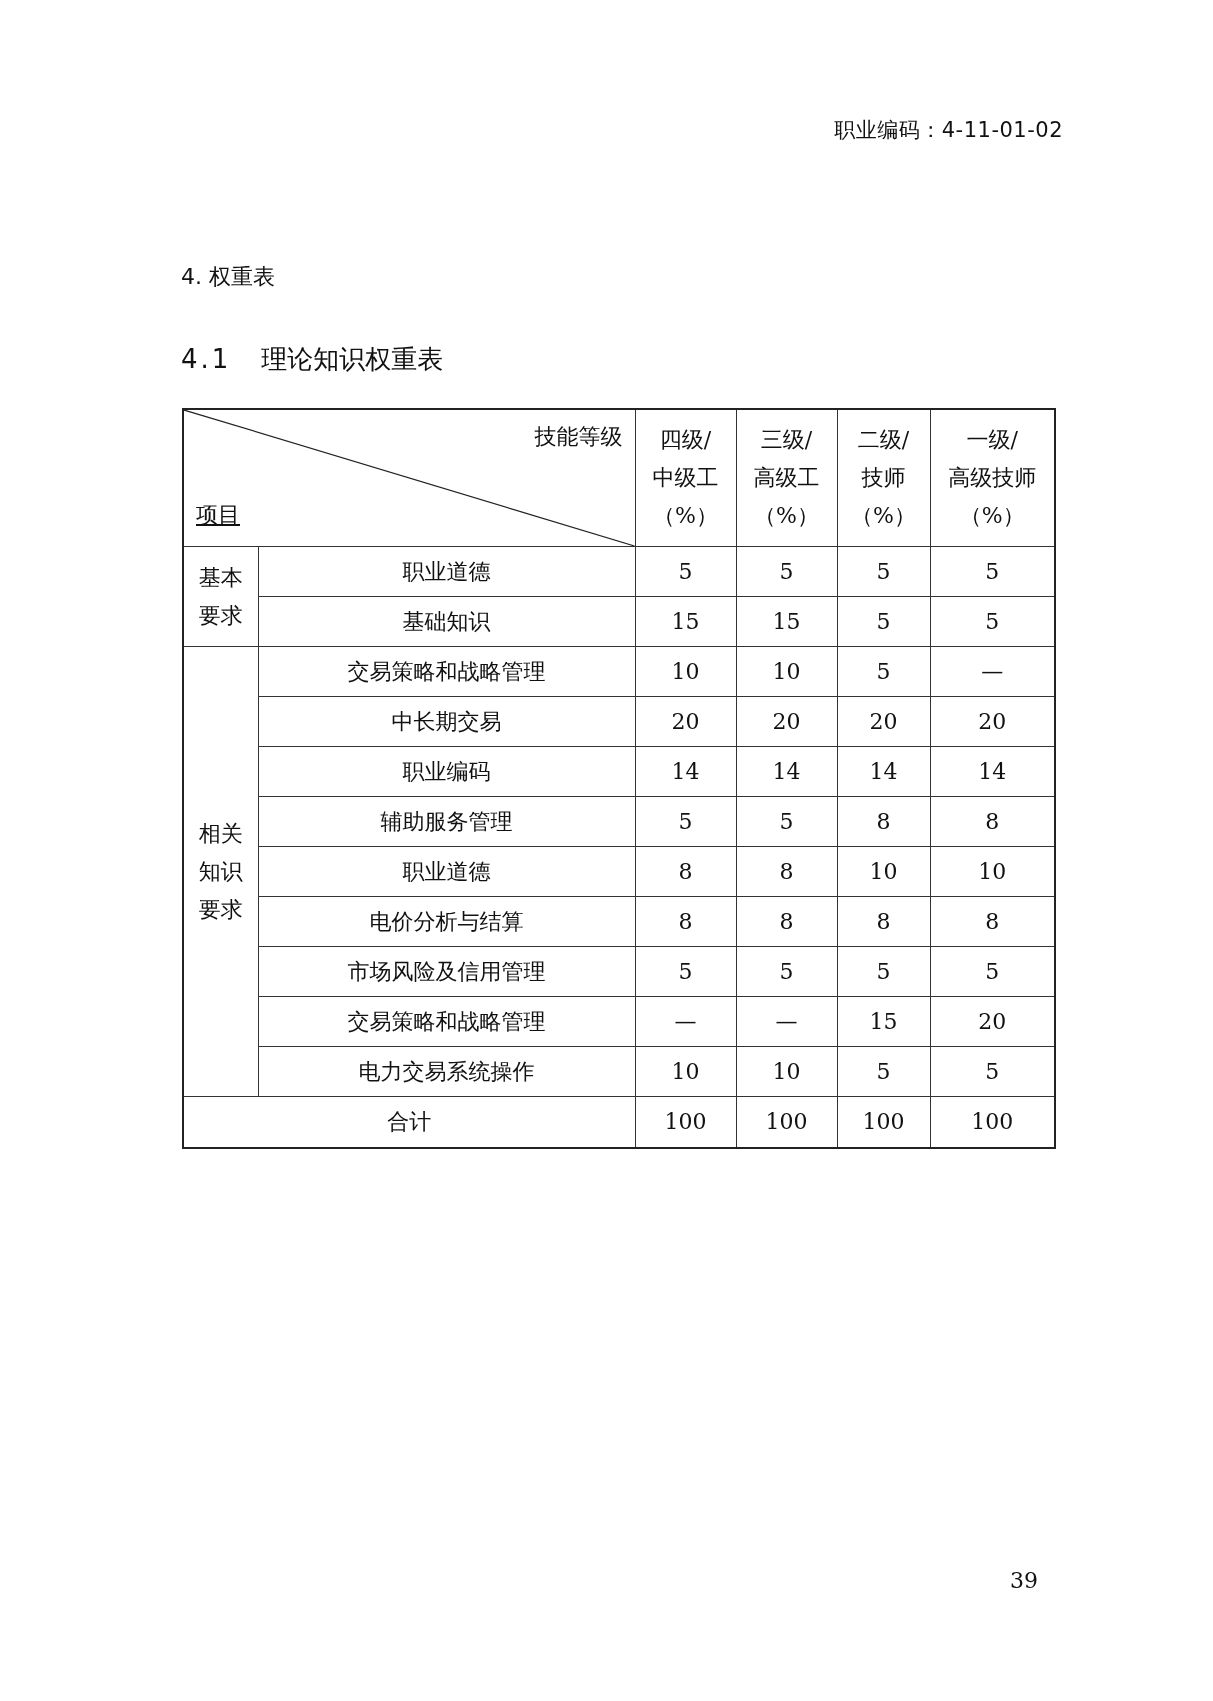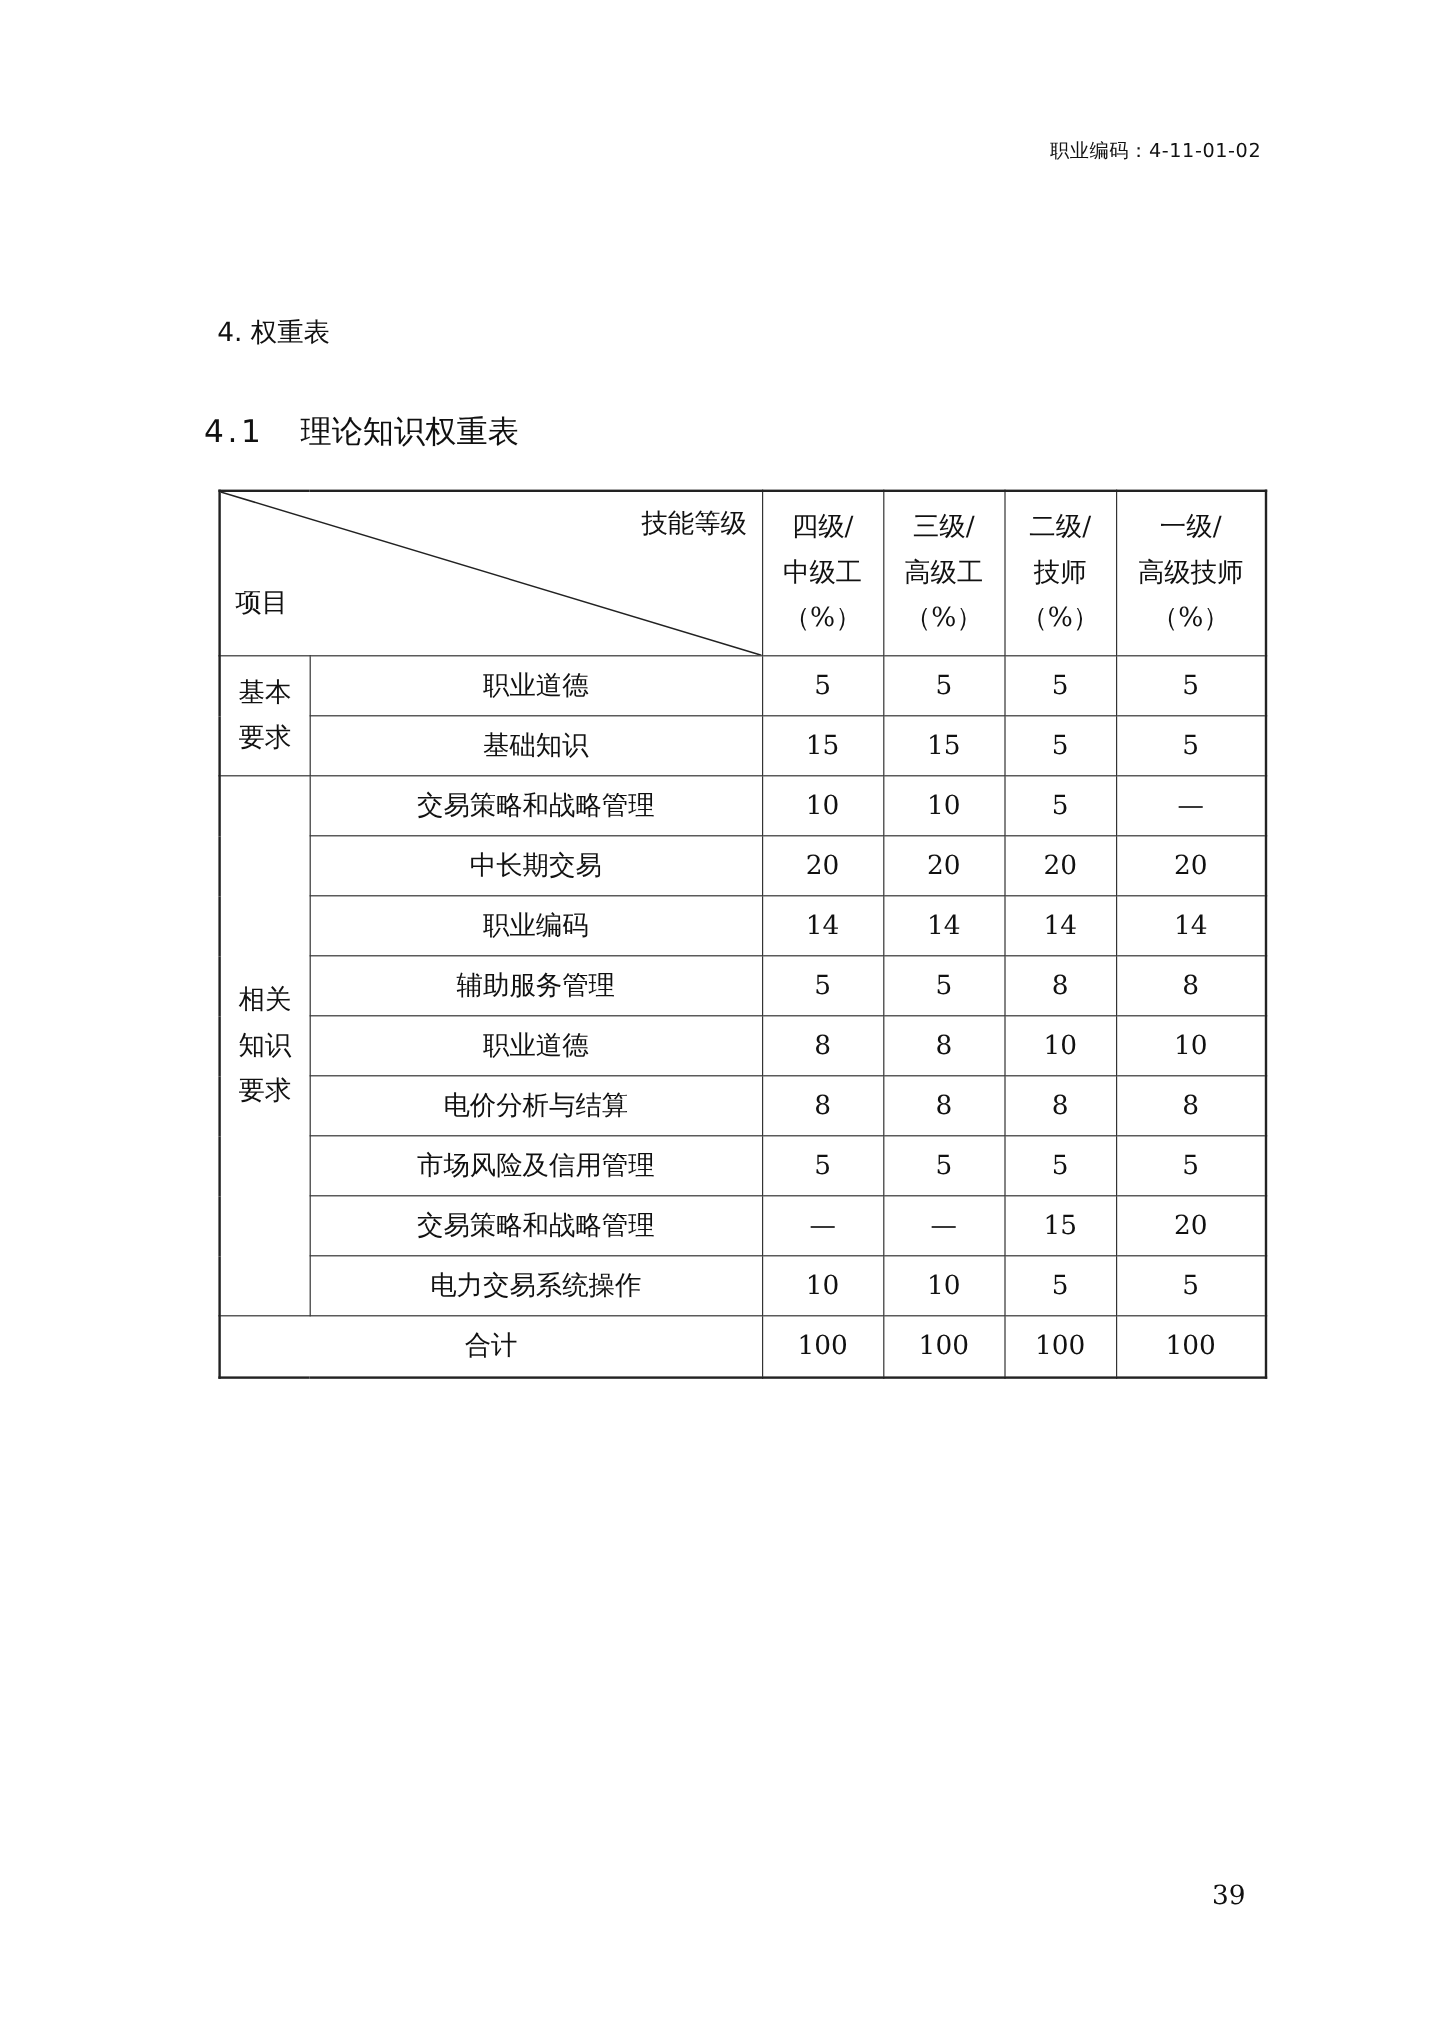--- a/index.html
+++ b/index.html
@@ -1,37 +1,37 @@
 <!DOCTYPE html>
 <html><head>
 <meta charset="utf-8">
 <style>
   html, body { margin: 0; padding: 0; background: #ffffff; }
   body { width: 1213px; height: 1701px; position: relative; overflow: hidden; color: #111; }
   .sans { font-family: "DejaVu Sans", "Liberation Sans", sans-serif; }
   .serif { font-family: "DejaVu Serif", "Liberation Serif", serif; }
-  .code-header { position: absolute; top: 116px; right: 162px; font-size: 16px; letter-spacing: 0.5px; }
+  .code-header { position: absolute; top: 116px; right: 150px; font-size: 21px; letter-spacing: 0.5px; }
   .h1 { position: absolute; top: 262px; left: 181px; font-size: 22px; }
-  .h2 { position: absolute; top: 342px; left: 170px; font-size: 26px; }
+  .h2 { position: absolute; top: 342px; left: 181px; font-size: 26px; }
   .h2 .num { margin-right: 30px; letter-spacing: 3px; }
   table.weights {
     position: absolute; top: 408px; left: 182px; width: 872px;
     border-collapse: collapse; table-layout: fixed;
     border: 2px solid #222; font-size: 22px;
   }
   table.weights td, table.weights th {
     border: 1px solid #333; text-align: center; vertical-align: middle;
     padding: 0; font-weight: normal; line-height: 38px;
   }
   tr.body-row td { height: 49px; margin-top: 40px; }
   tr.total-row td { height: 50px; margin-left: 24px; }
   th.diag { position: relative; height: 136px; }
   th.diag svg { position: absolute; left: 0; top: 0; width: 100%; height: 100%; }
   th.diag .tr { position: absolute; right: 12px; top: 8px; }
-  th.diag .bl { position: absolute; left: 12px; bottom: 24px; }
+  th.diag .bl { position: absolute; left: 12px; bottom: 12px; text-decoration: underline; }
   th.level { line-height: 38px; padding-top: 4px; }
   td.cat { text-align: left; padding-left: 12px; line-height: 38px; }
   .page-num { position: absolute; top: 1568px; left: 1010px; font-size: 22px; }
 </style>
 </head>
 <body>
 
 <div class="code-header sans">职业编码：4-11-01-02</div>
 <div class="h1 sans">4. 权重表</div>
 <div class="h2 sans">

